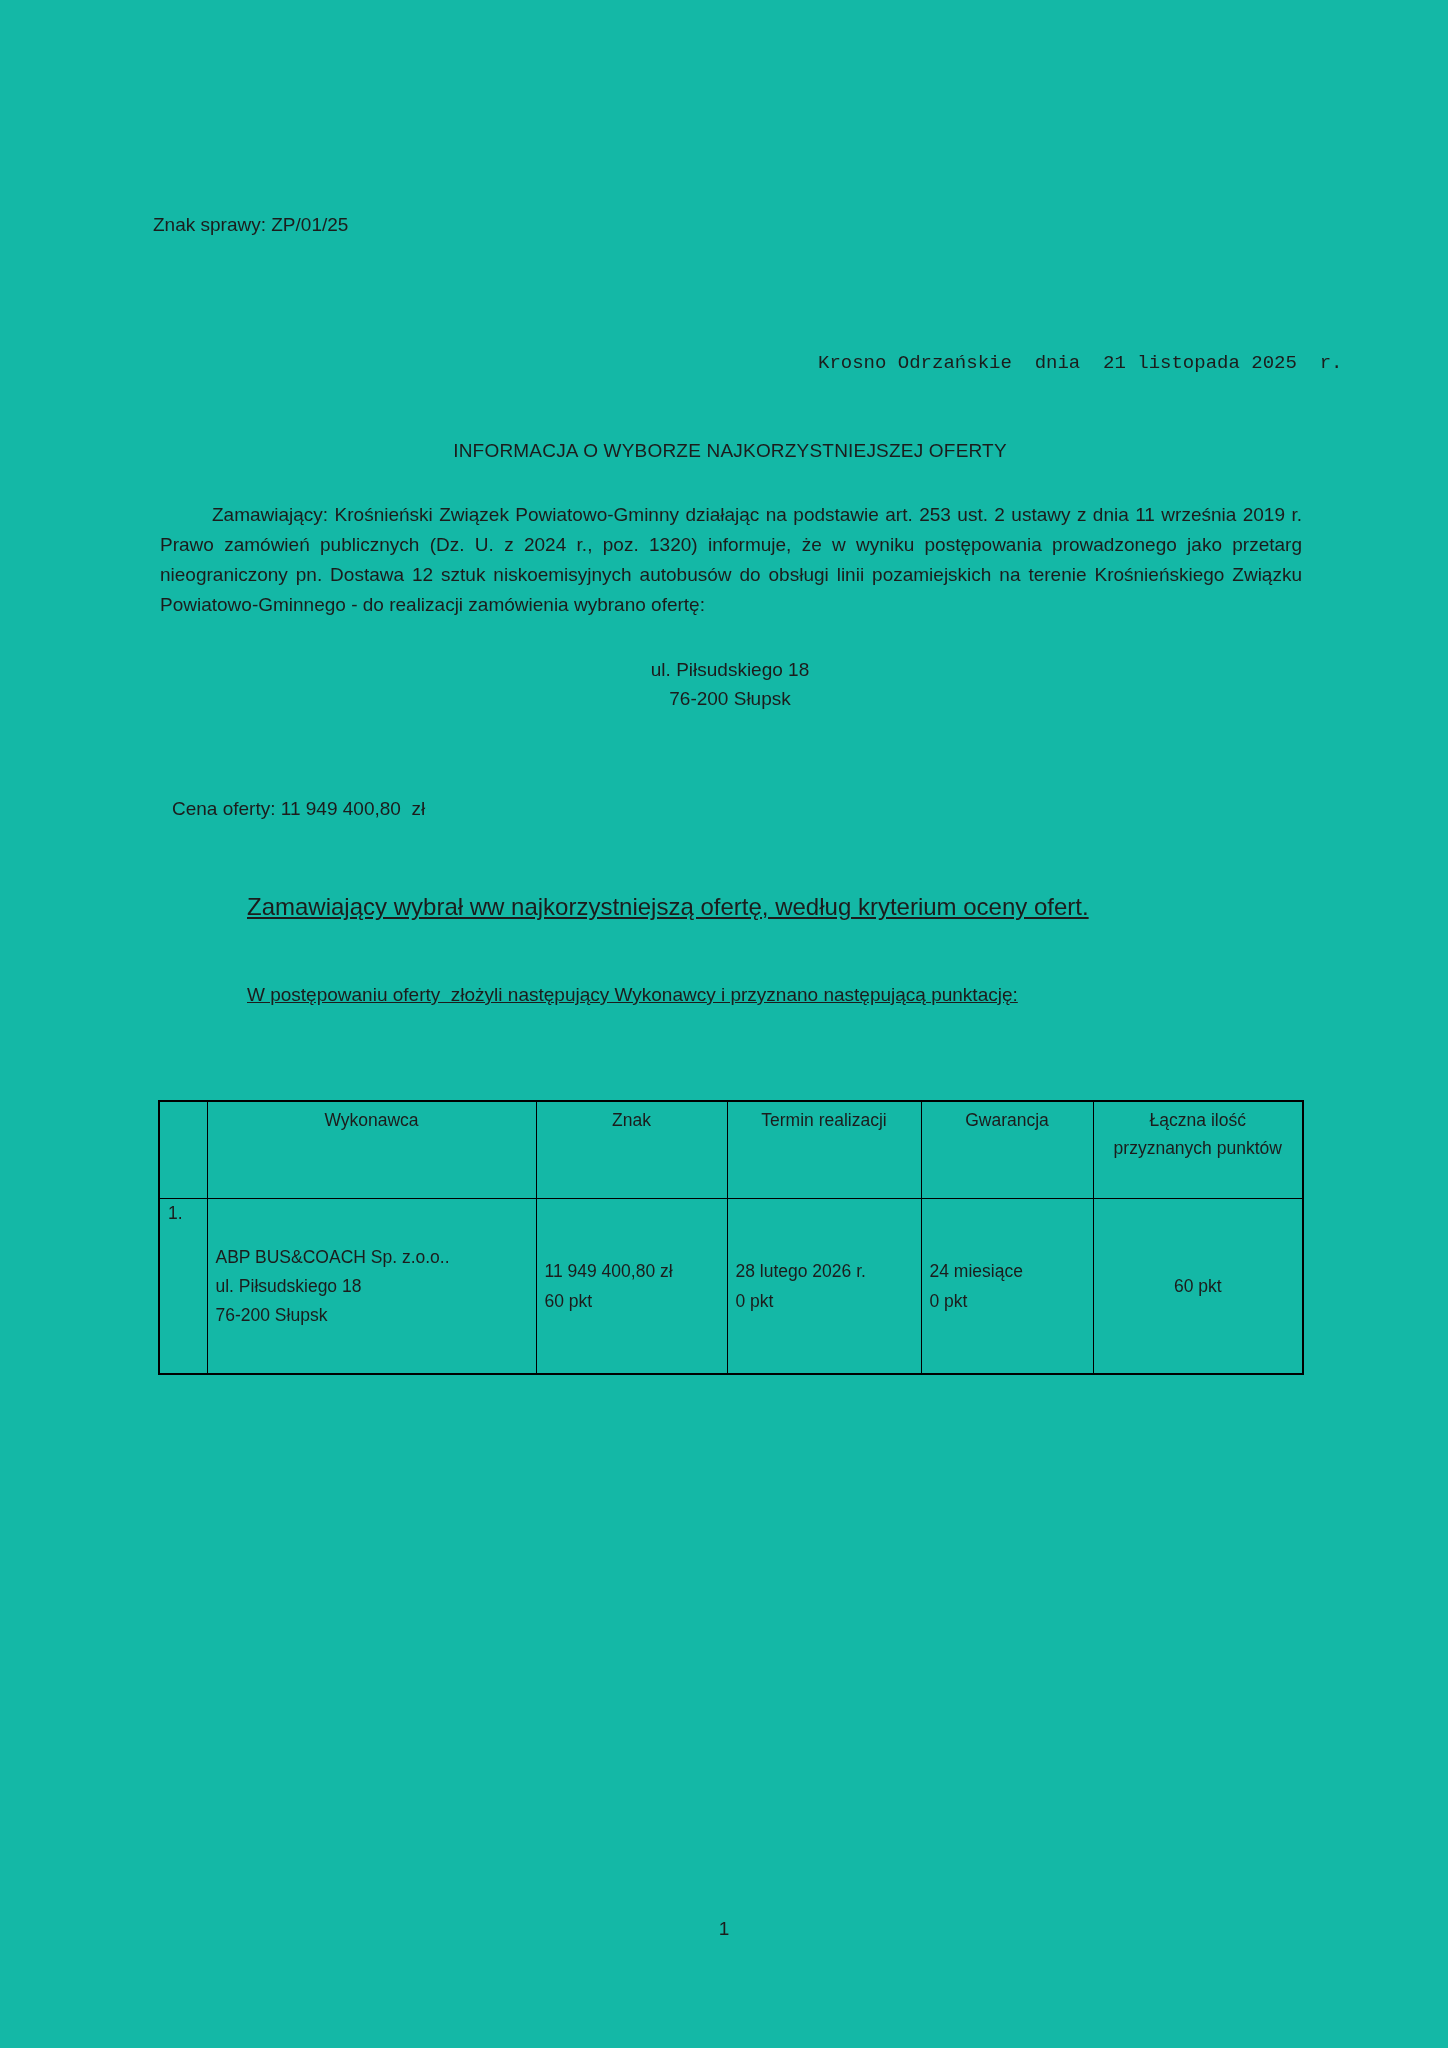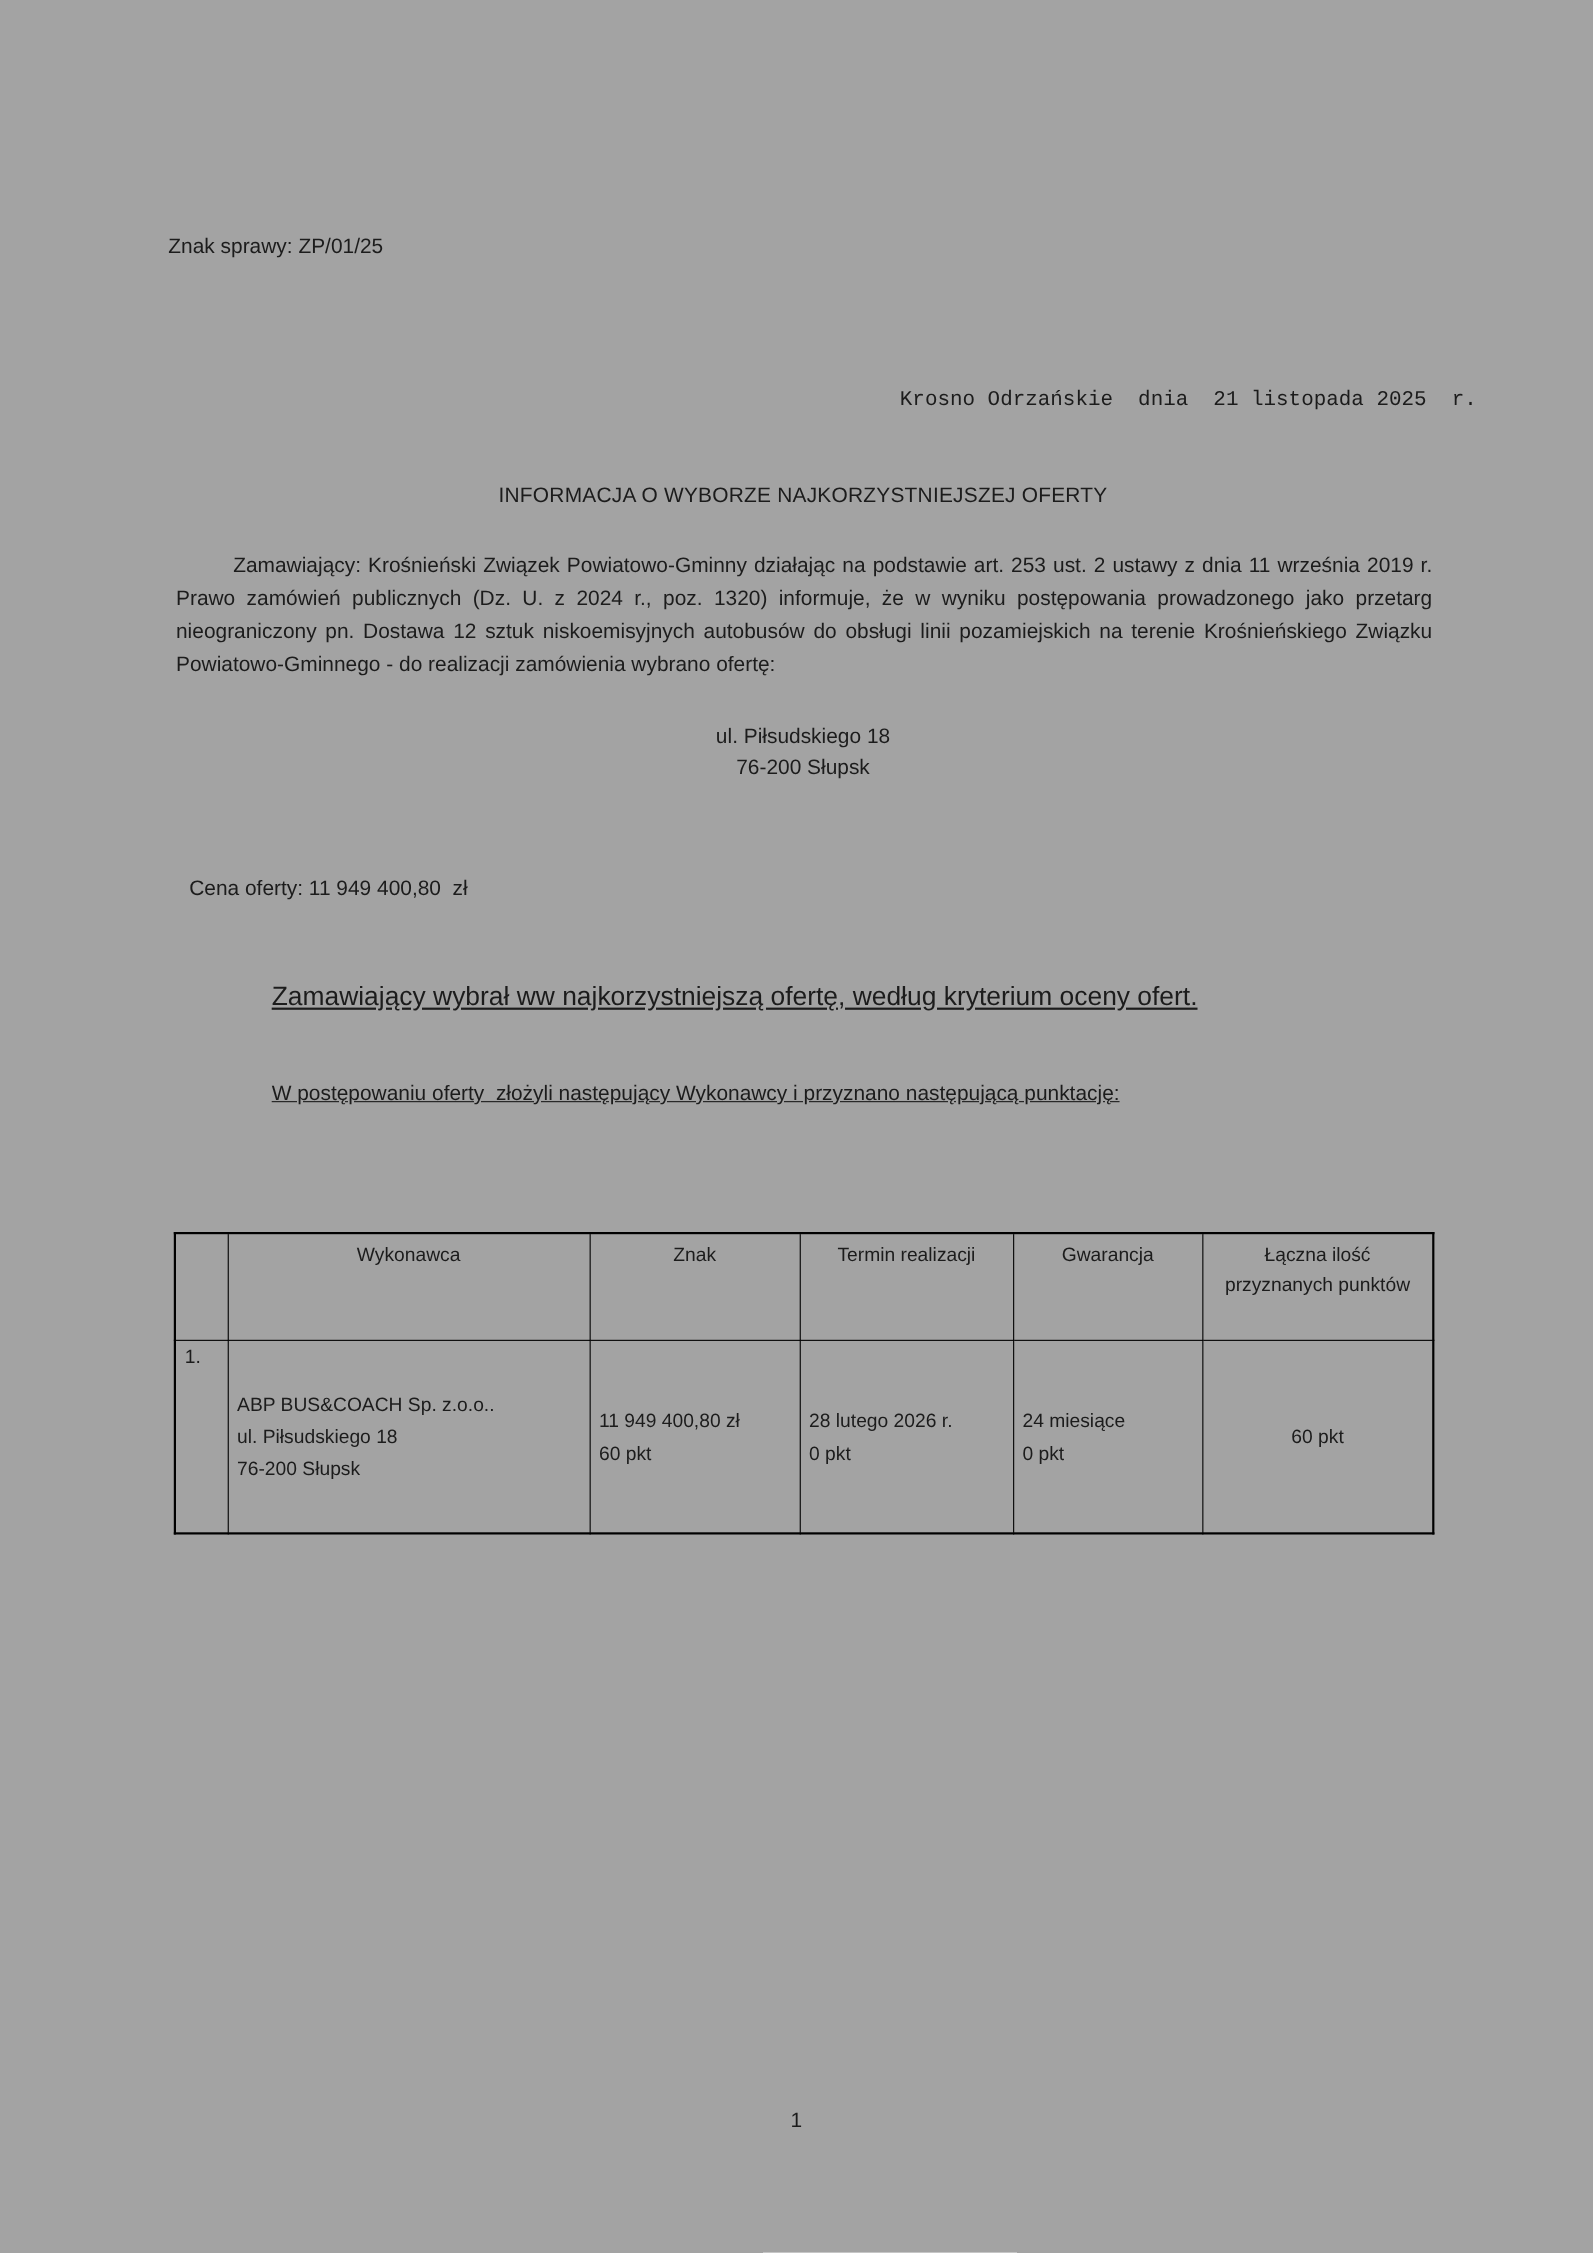--- a/index.html
+++ b/index.html
@@ -4,21 +4,21 @@
 <style>
   html, body {
     margin: 0;
     padding: 0;
     background: #ffffff;
   }
   .page {
     position: relative;
     width: 1448px;
     height: 2048px;
-    background: #a3a3a3;
+    background: #14b8a6;
     font-family: "Liberation Sans", sans-serif;
     color: #1c1c1c;
     overflow: hidden;
   }
   .case-no {
     position: absolute;
     left: 153px;
     top: 214px;
     font-size: 19px;
     white-space: pre-wrap;
@@ -85,21 +85,20 @@
   }
   table.offers {
     position: absolute;
     left: 158px;
     top: 1100px;
     border-collapse: collapse;
     table-layout: fixed;
     width: 1144px;
     font-size: 17.5px;
     color: #1c1c1c;
-    margin-top: 20px;
   }
   table.offers th,
   table.offers td {
     border: 1.5px solid #000;
     padding: 4px 8px;
     font-weight: normal;
   }
   table.offers { border: 2.5px solid #000; }
   table.offers thead th {
     vertical-align: top;

